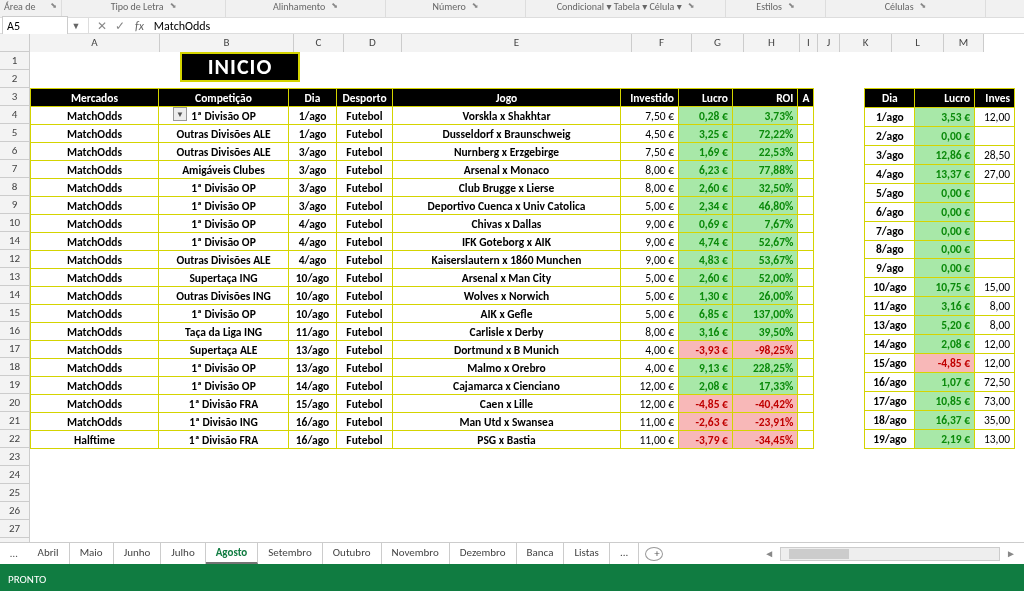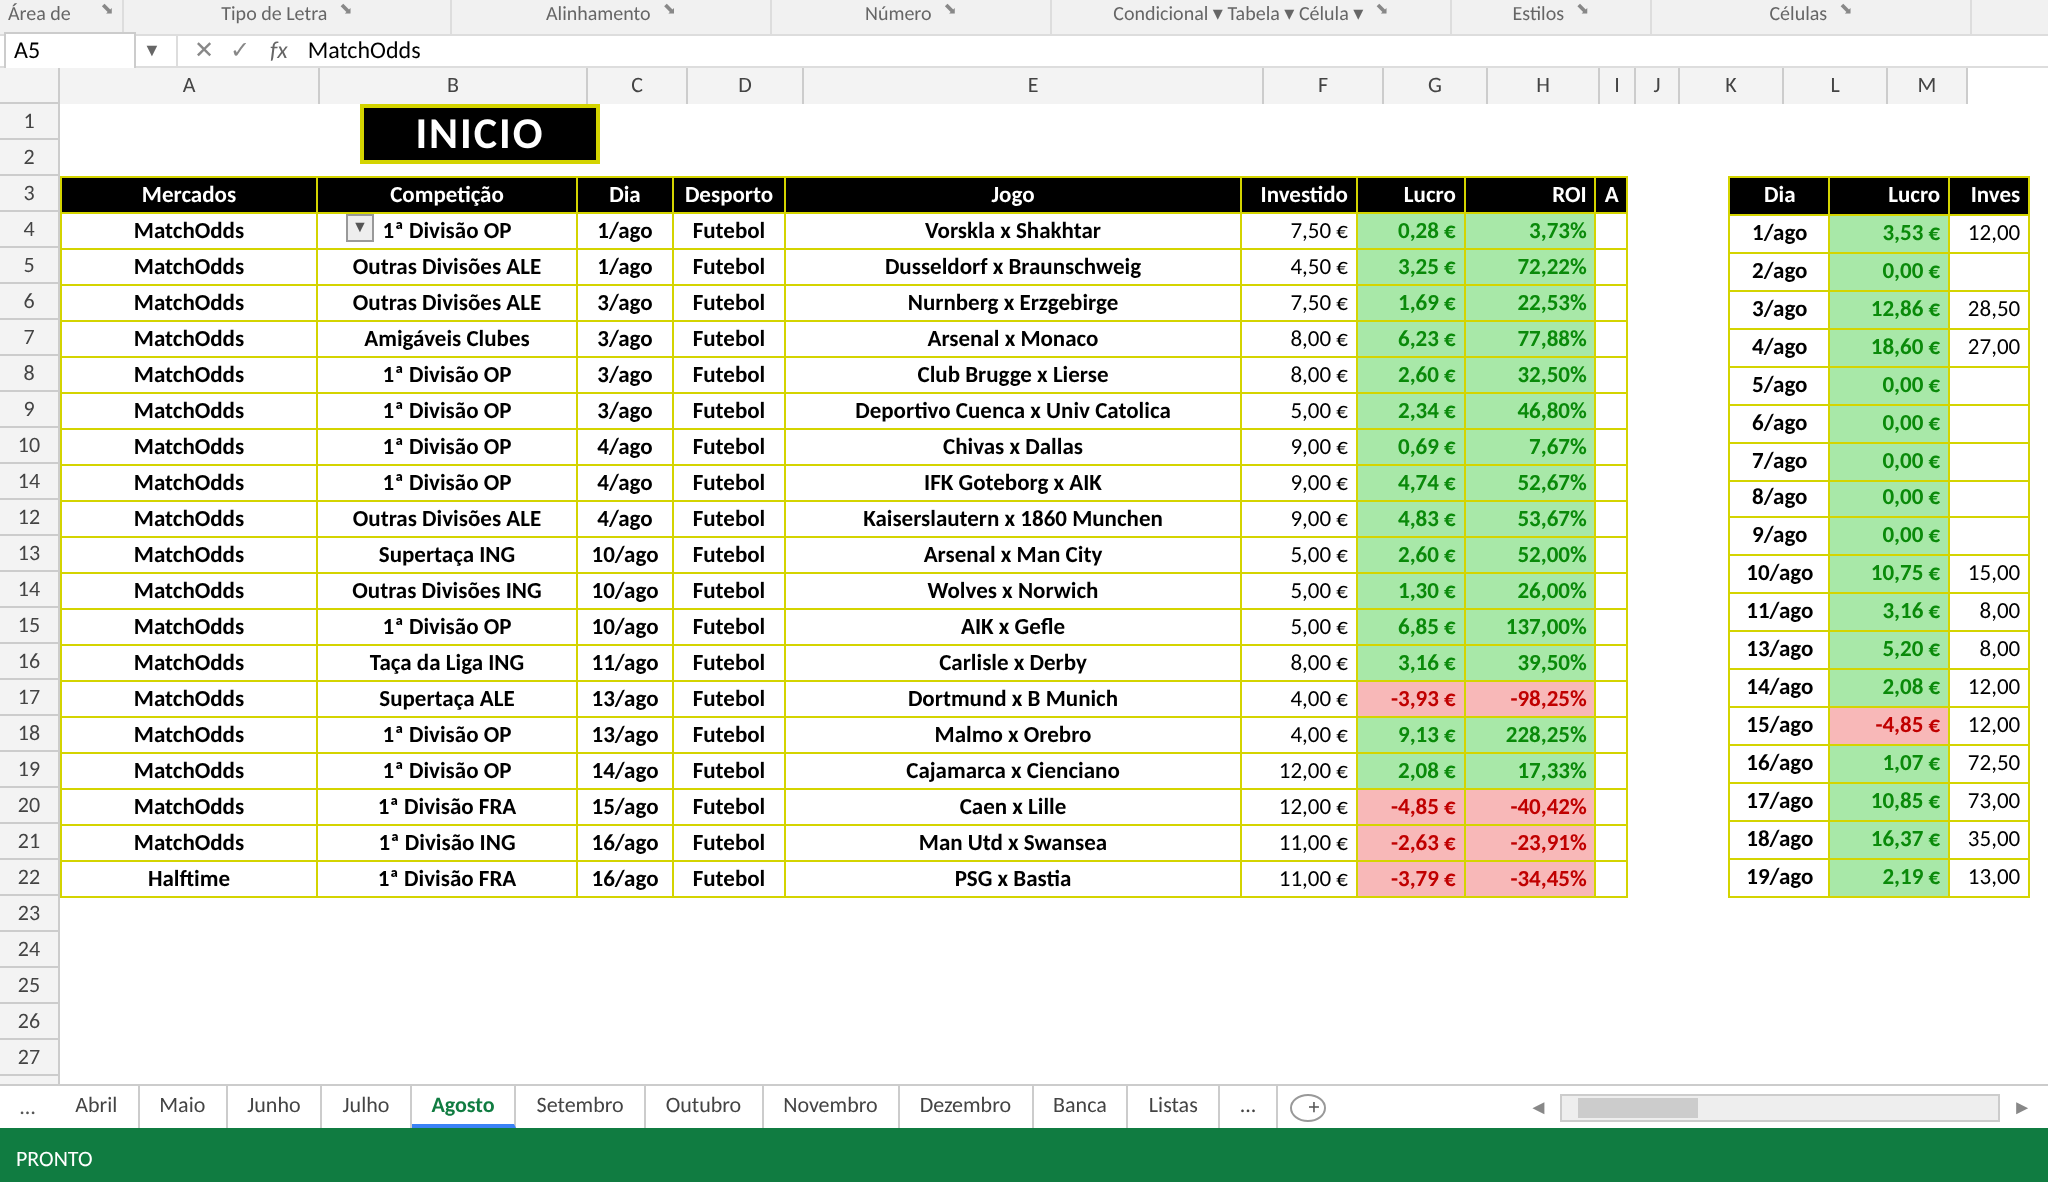--- a/index.html
+++ b/index.html
@@ -53,21 +53,21 @@
   .bg-pos { background:#a8e8a8; }
   .bg-neg { background:#f8b8b8; }
 
   .dd-arrow { position:absolute; left:143px; top:55px; width:14px; height:14px; border:1px solid #999; background:#eee; font-size:8px; text-align:center; line-height:12px; color:#555; }
 
   .gap { width:50px; }
 
   .tabs-row { height:22px; background:#fff; border-top:1px solid #ccc; display:flex; align-items:center; font-size:11px; }
   .tab-nav { padding:0 10px; color:#555; cursor:pointer; }
   .tab { padding: 3px 10px; border-right:1px solid #ccc; color:#444; cursor:pointer; }
-  .tab.active { background:#fff; border-bottom:2px solid #3b82f6; color:#107c41; font-weight:bold; }
+  .tab.active { background:#fff; border-bottom:2px solid #737373; color:#107c41; font-weight:bold; }
   .tab-add { padding:0 8px; border:1px solid #999; border-radius:50%; width:14px; height:14px; line-height:12px; text-align:center; margin-left:6px; font-size:11px; color:#555;}
 
   .tabs-scroll { flex:1; display:flex; align-items:center; justify-content:flex-end; gap:6px; padding-right:8px; }
   .hscroll { width:220px; height:14px; background:#eee; border:1px solid #ccc; position:relative; }
   .hscroll-thumb { position:absolute; left:8px; top:1px; width:60px; height:10px; background:#ccc; }
 
   .status-bar { height:31px; background:#107c41; color:#fff; font-size:11px; display:flex; align-items:center; padding:0 8px; }
 </style>
 </head>
 <body>
@@ -411,21 +411,21 @@
                     <td class="c2-lucro pos bg-pos">0,00 €</td>
                     <td class="c2-inv"></td>
                   </tr>
                   <tr>
                     <td class="c2-dia">3/ago</td>
                     <td class="c2-lucro pos bg-pos">12,86 €</td>
                     <td class="c2-inv">28,50</td>
                   </tr>
                   <tr>
                     <td class="c2-dia">4/ago</td>
-                    <td class="c2-lucro pos bg-pos">18,60 €</td>
+                    <td class="c2-lucro pos bg-pos">13,37 €</td>
                     <td class="c2-inv">27,00</td>
                   </tr>
                   <tr>
                     <td class="c2-dia">5/ago</td>
                     <td class="c2-lucro pos bg-pos">0,00 €</td>
                     <td class="c2-inv"></td>
                   </tr>
                   <tr>
                     <td class="c2-dia">6/ago</td>
                     <td class="c2-lucro pos bg-pos">0,00 €</td>

